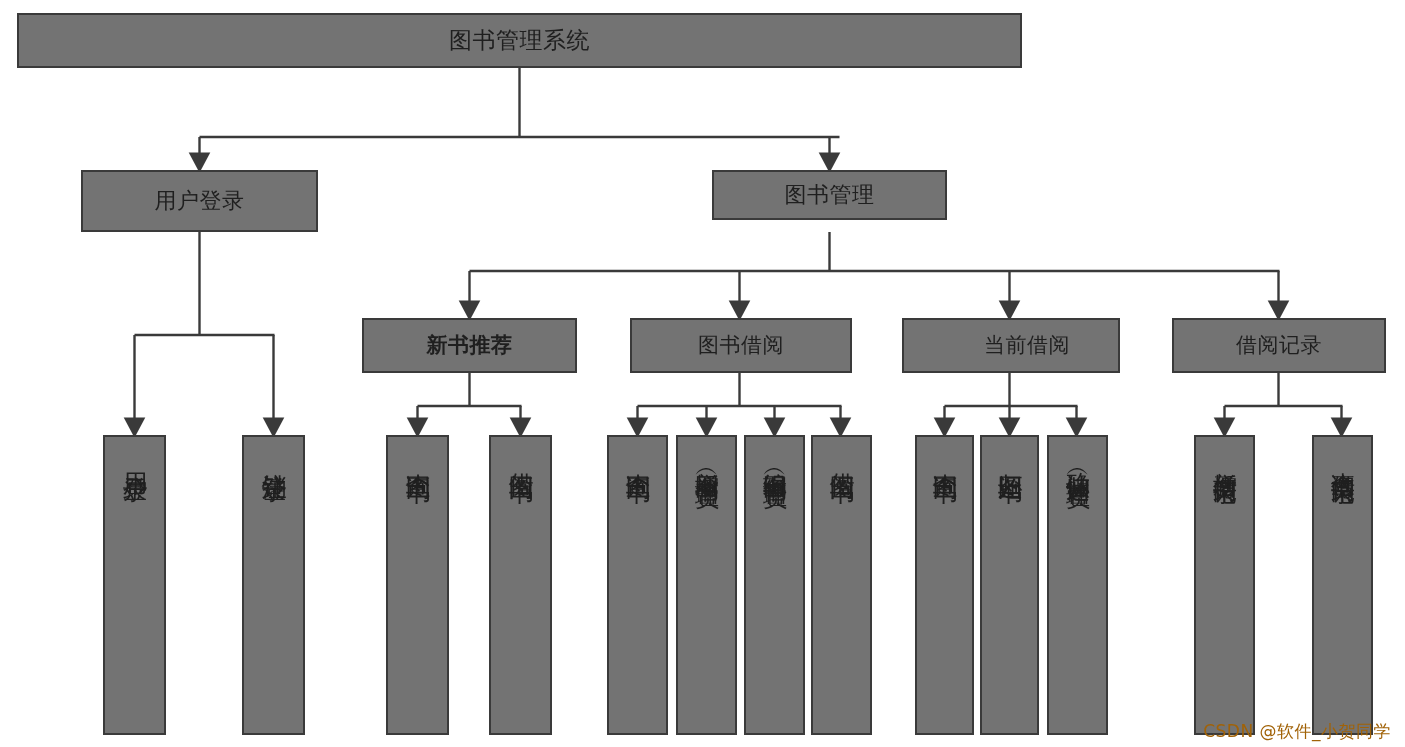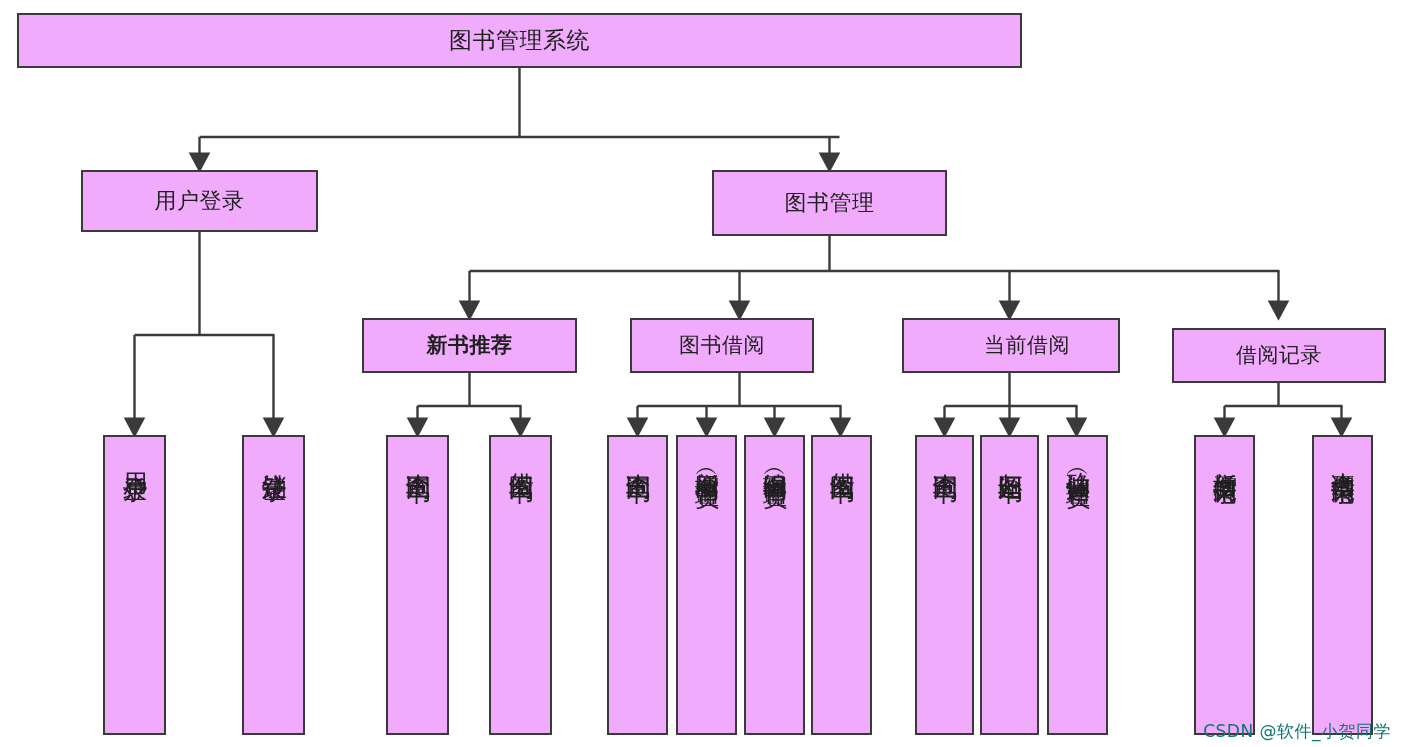--- a/index.html
+++ b/index.html
@@ -19,21 +19,21 @@
   #wires{
     position:absolute;
     left:0; top:0;
     width:1405px; height:747px;
     z-index:1;
   }
   
   .node{
     position:absolute;
     box-sizing:border-box;
-    background:#f0abfc;
+    background:#737373;
     border:2px solid #3a3a3a;
     z-index:2;
     display:flex;
     align-items:center;
     justify-content:center;
     text-align:center;
   }
   .node .label{
     display:block;
     line-height:1.25;
@@ -61,21 +61,21 @@
     white-space:nowrap;
   }
   .node.leaf.tall .label{ font-size:24px; }
   
   #watermark{
     position:absolute;
     right:14px;
     bottom:4px;
     z-index:3;
     font-size:17px;
-    color:#0f766e;
+    color:#a16207;
     letter-spacing:0.5px;
     white-space:nowrap;
     pointer-events:none;
   }
 </style>
 </head>
 <body>
 
 <div id="canvas">
 
@@ -130,37 +130,37 @@
   </svg>
 
   <div class="node root" style="left:17px; top:13px; width:1005px; height:55px;">
     <span class="label">图书管理系统</span>
   </div>
 
   <div class="node lvl2" style="left:81px; top:170px; width:237px; height:62px;">
     <span class="label">用户登录</span>
   </div>
 
-  <div class="node lvl2" style="left:712px; top:170px; width:235px; height:66px;">
+  <div class="node lvl2" style="left:712px; top:170px; width:235px; height:50px;">
     <span class="label">图书管理</span>
   </div>
 
   <div class="node lvl3" style="left:362px; top:318px; width:215px; height:55px;font-weight:bold;">
     <span class="label">新书推荐</span>
   </div>
 
-  <div class="node lvl3" style="left:630px; top:318px; width:184px; height:55px;">
+  <div class="node lvl3" style="left:630px; top:318px; width:222px; height:55px;">
     <span class="label">图书借阅</span>
   </div>
 
   <div class="node lvl3" style="left:902px; top:318px; width:218px; height:55px;padding-left:32px;">
     <span class="label">当前借阅</span>
   </div>
 
-  <div class="node lvl3" style="left:1172px; top:318px; width:214px; height:55px;margin-top:10px;">
+  <div class="node lvl3" style="left:1172px; top:318px; width:214px; height:55px;">
     <span class="label">借阅记录</span>
   </div>
 
   <div class="node leaf" style="left:103px; top:435px; width:63px; height:300px;">
     <span class="label">用户登录</span>
   </div>
 
   <div class="node leaf" style="left:242px; top:435px; width:63px; height:300px;">
     <span class="label">注销登录</span>
   </div>

